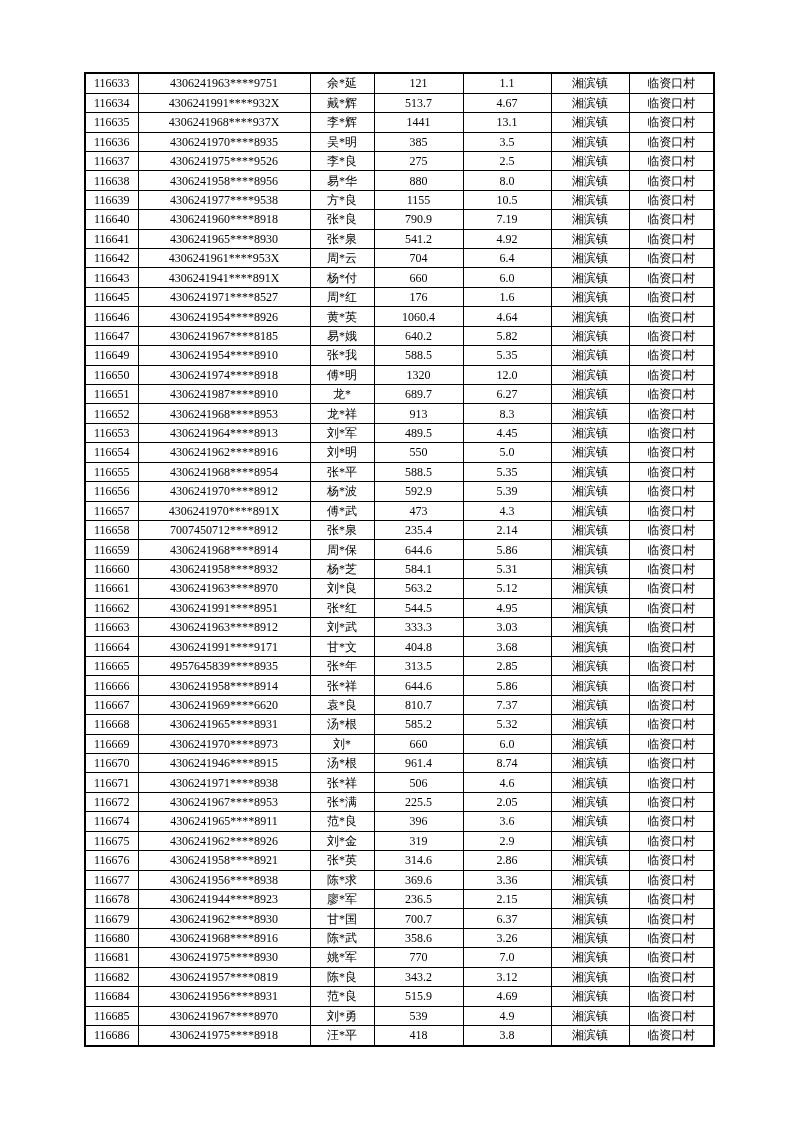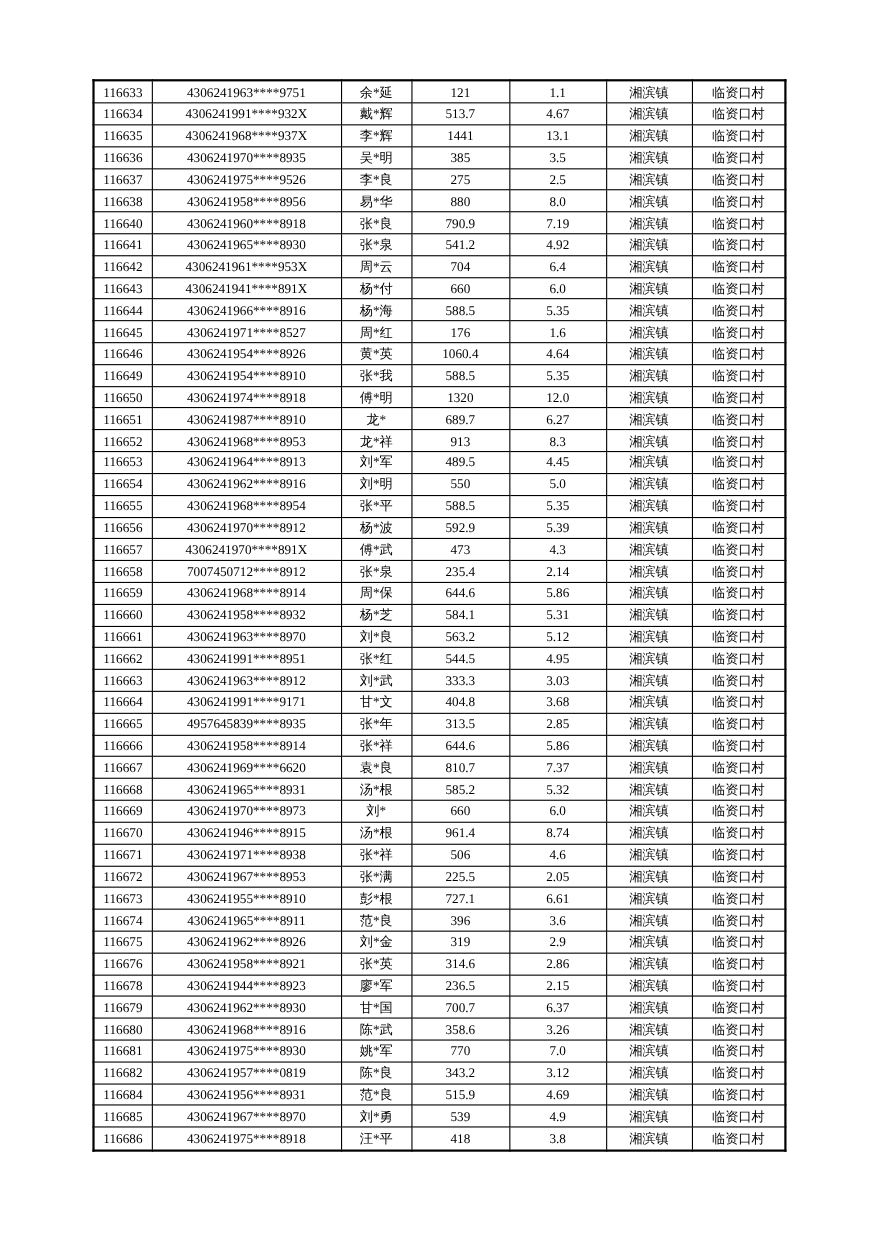--- a/index.html
+++ b/index.html
@@ -111,20 +111,29 @@
         <tr>
           <td>116638</td>
           <td>4306241958****8956</td>
           <td>易*华</td>
           <td>880</td>
           <td>8.0</td>
           <td>湘滨镇</td>
           <td>临资口村</td>
         </tr>
         <tr>
+          <td>116639</td>
+          <td>4306241977****9538</td>
+          <td>方*良</td>
+          <td>1155</td>
+          <td>10.5</td>
+          <td>湘滨镇</td>
+          <td>临资口村</td>
+        </tr>
+        <tr>
           <td>116640</td>
           <td>4306241960****8918</td>
           <td>张*良</td>
           <td>790.9</td>
           <td>7.19</td>
           <td>湘滨镇</td>
           <td>临资口村</td>
         </tr>
         <tr>
           <td>116641</td>
@@ -147,47 +156,47 @@
         <tr>
           <td>116643</td>
           <td>4306241941****891X</td>
           <td>杨*付</td>
           <td>660</td>
           <td>6.0</td>
           <td>湘滨镇</td>
           <td>临资口村</td>
         </tr>
         <tr>
-          <td>116644</td>
-          <td>4306241966****8916</td>
-          <td>杨*海</td>
-          <td>588.5</td>
-          <td>5.35</td>
-          <td>湘滨镇</td>
-          <td>临资口村</td>
-        </tr>
-        <tr>
           <td>116645</td>
           <td>4306241971****8527</td>
           <td>周*红</td>
           <td>176</td>
           <td>1.6</td>
           <td>湘滨镇</td>
           <td>临资口村</td>
         </tr>
         <tr>
           <td>116646</td>
           <td>4306241954****8926</td>
           <td>黄*英</td>
           <td>1060.4</td>
           <td>4.64</td>
           <td>湘滨镇</td>
           <td>临资口村</td>
         </tr>
         <tr>
+          <td>116647</td>
+          <td>4306241967****8185</td>
+          <td>易*娥</td>
+          <td>640.2</td>
+          <td>5.82</td>
+          <td>湘滨镇</td>
+          <td>临资口村</td>
+        </tr>
+        <tr>
           <td>116649</td>
           <td>4306241954****8910</td>
           <td>张*我</td>
           <td>588.5</td>
           <td>5.35</td>
           <td>湘滨镇</td>
           <td>临资口村</td>
         </tr>
         <tr>
           <td>116650</td>
@@ -390,29 +399,20 @@
         <tr>
           <td>116672</td>
           <td>4306241967****8953</td>
           <td>张*满</td>
           <td>225.5</td>
           <td>2.05</td>
           <td>湘滨镇</td>
           <td>临资口村</td>
         </tr>
         <tr>
-          <td>116673</td>
-          <td>4306241955****8910</td>
-          <td>彭*根</td>
-          <td>727.1</td>
-          <td>6.61</td>
-          <td>湘滨镇</td>
-          <td>临资口村</td>
-        </tr>
-        <tr>
           <td>116674</td>
           <td>4306241965****8911</td>
           <td>范*良</td>
           <td>396</td>
           <td>3.6</td>
           <td>湘滨镇</td>
           <td>临资口村</td>
         </tr>
         <tr>
           <td>116675</td>
@@ -426,20 +426,29 @@
         <tr>
           <td>116676</td>
           <td>4306241958****8921</td>
           <td>张*英</td>
           <td>314.6</td>
           <td>2.86</td>
           <td>湘滨镇</td>
           <td>临资口村</td>
         </tr>
         <tr>
+          <td>116677</td>
+          <td>4306241956****8938</td>
+          <td>陈*求</td>
+          <td>369.6</td>
+          <td>3.36</td>
+          <td>湘滨镇</td>
+          <td>临资口村</td>
+        </tr>
+        <tr>
           <td>116678</td>
           <td>4306241944****8923</td>
           <td>廖*军</td>
           <td>236.5</td>
           <td>2.15</td>
           <td>湘滨镇</td>
           <td>临资口村</td>
         </tr>
         <tr>
           <td>116679</td>

